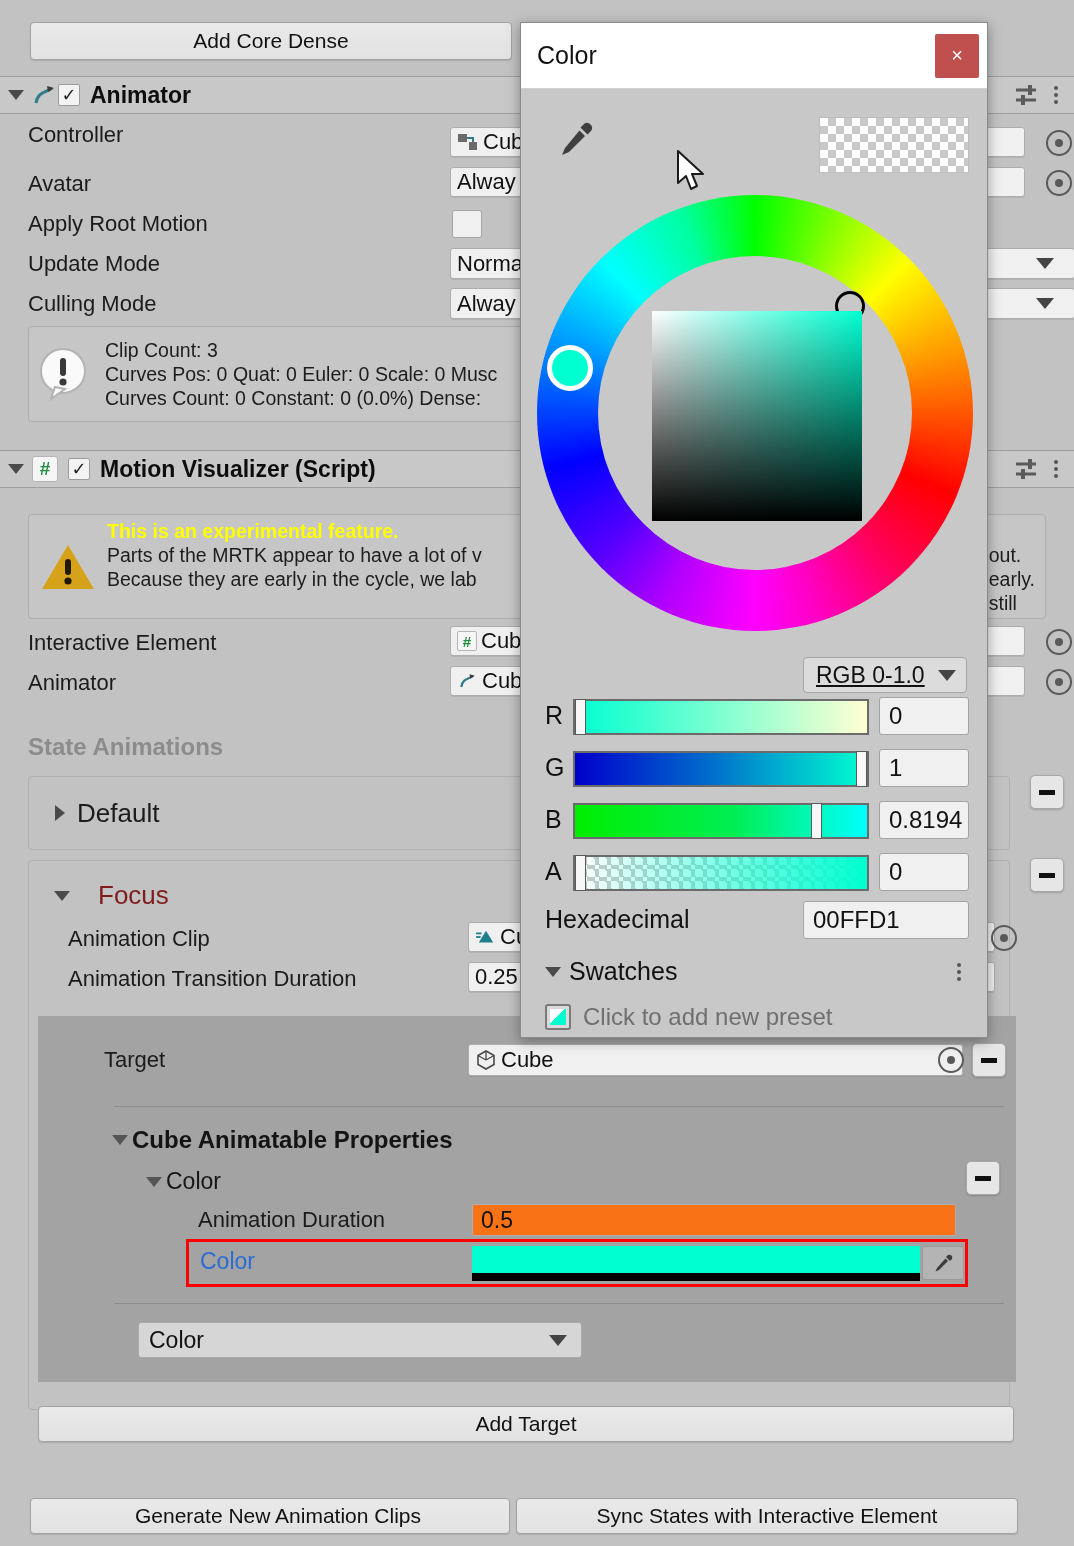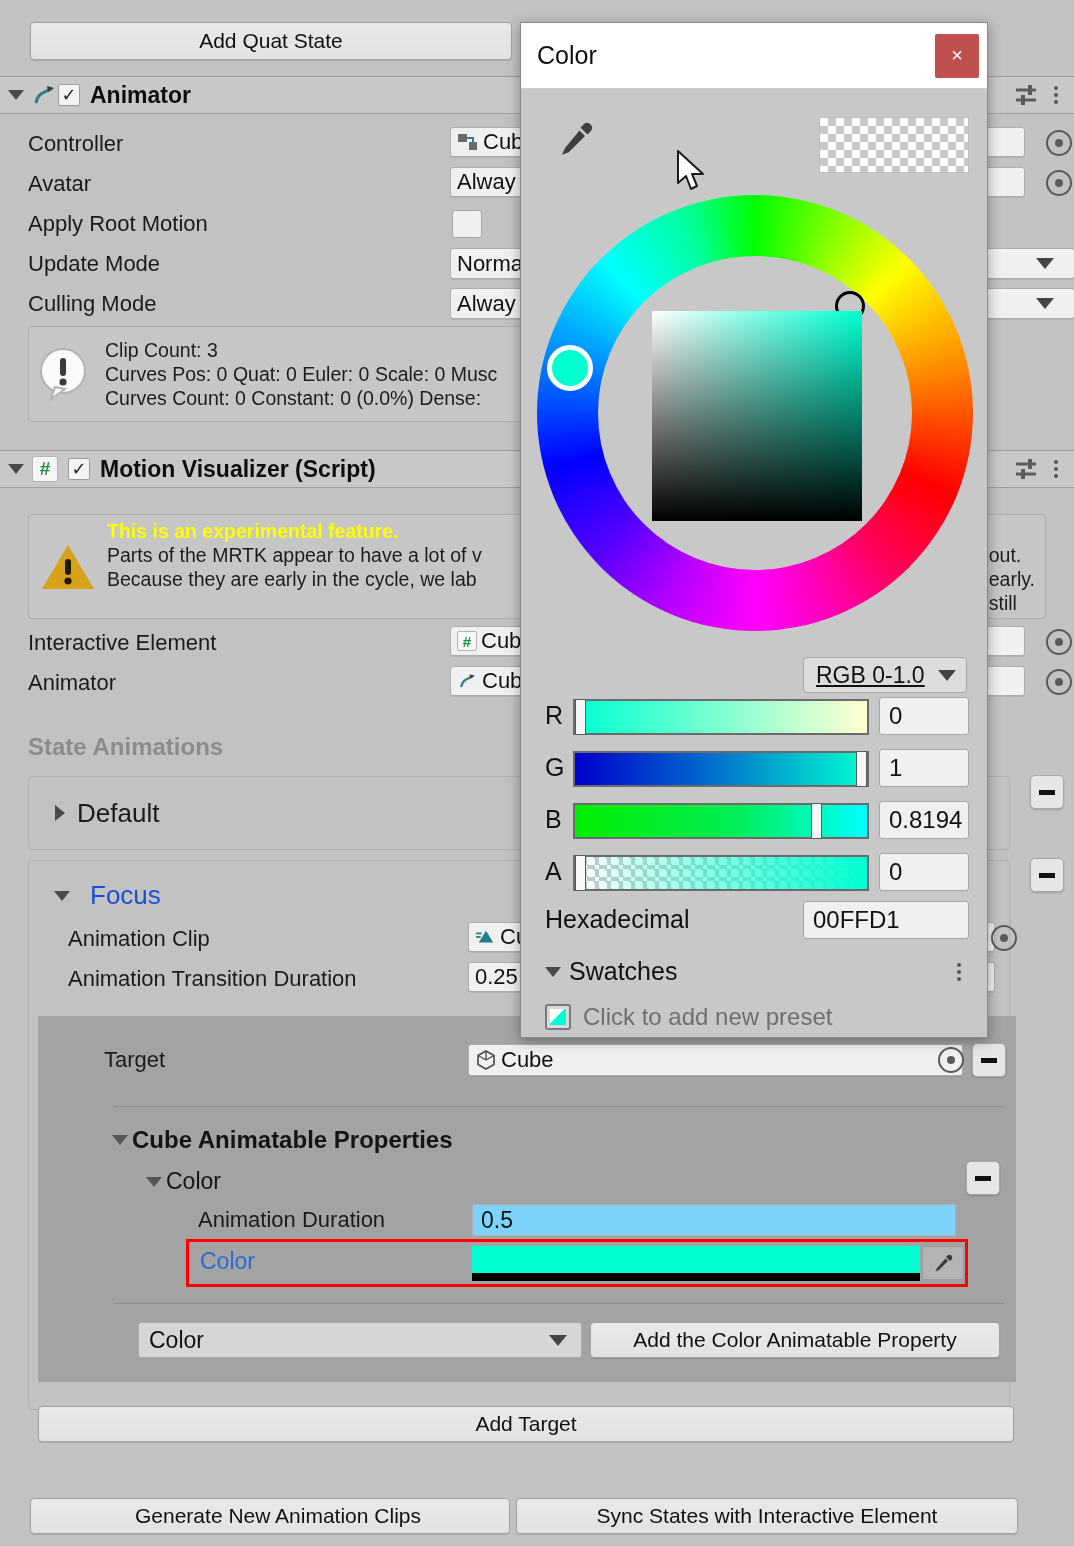--- a/index.html
+++ b/index.html
@@ -138,21 +138,21 @@
     background: #dcdcdc; border: 1px solid #a5a5a5; border-radius: 4px;
     display: flex; align-items: center; font-size: 23px; color: #111; text-decoration: underline;
   }
   .cursor-arrow { position: absolute; pointer-events: none; }
 </style>
 </head>
 <body>
 
 <div class="root">
 
-  <div class="btn row" style="left:30px; top:22px; width:482px; height:38px;">Add Quat State</div>
+  <div class="btn row" style="left:30px; top:22px; width:482px; height:38px;">Add Core Dense</div>
 
   <div class="comp-header" style="top:76px;">
     <span class="foldout"></span>
     <svg width="26" height="24" viewBox="0 0 26 24">
       <path d="M4 20 C6 8, 14 10, 20 5" stroke="#2e7d8a" stroke-width="3" fill="none"></path>
       <path d="M15 3 L22 5 L16 9 Z" fill="#3c3c3c"></path>
     </svg>
     <span class="chk">✓</span>
     <span class="comp-title">Animator</span>
     <span class="hdr-icons">
@@ -163,21 +163,21 @@
         <rect x="7" y="11" width="4" height="10" fill="#5b5b5b"></rect>
       </svg>
       <span class="kebab">
           <i></i>
           <i></i>
           <i></i>
         </span>
     </span>
   </div>
 
-  <div class="row" style="left:28px; top:131px;">
+  <div class="row" style="left:28px; top:122px;">
     <span class="lbl">Controller</span></div>
   <div class="field row" style="left:450px; top:127px; width:575px; height:30px;">
     <svg width="22" height="20" viewBox="0 0 22 20" style="margin-right:4px">
       <rect x="1" y="2" width="9" height="8" fill="#6a6a6a"></rect>
       <rect x="12" y="10" width="8" height="8" fill="#6a6a6a"></rect>
       <path d="M10 6 H16 V10" stroke="#2e7d8a" stroke-width="2" fill="none"></path>
     </svg>
     <span>Cub</span>
   </div>
   <div class="circlebtn row" style="left:1046px; top:130px;">
@@ -297,21 +297,21 @@
       <span style="font-size:26px; color:#1b1b1b; margin-left:4px;">Default</span>
     </div>
   </div>
   <div class="minus row" style="left:1030px; top:775px;">
       <i></i>
     </div>
 
   <div class="row" style="left:28px; top:860px; width:982px; height:550px; background:#c2c2c2; border:1px solid #b0b0b0; border-radius:4px;"></div>
   <div class="row" style="left:46px; top:880px; display:flex; align-items:center;">
     <span class="foldout"></span>
-    <span style="font-size:26px; color:#1d4ed8; margin-left:12px;">Focus</span>
+    <span style="font-size:26px; color:#7f1d1d; margin-left:20px;">Focus</span>
   </div>
   <div class="minus row" style="left:1030px; top:858px;">
       <i></i>
     </div>
 
   <div class="row" style="left:68px; top:926px;">
     <span class="lbl">Animation Clip</span></div>
   <div class="field row" style="left:468px; top:922px; width:527px; height:30px;">
     <svg width="22" height="18" viewBox="0 0 24 20" style="margin-right:3px">
       <path d="M12 3 L20 16 L4 16 Z" fill="#1f7d8c"></path>
@@ -358,40 +358,39 @@
   <div class="row" style="left:146px; top:1168px; display:flex; align-items:center;">
     <span class="foldout" style="border-top-color:#555; margin-left:0; margin-right:4px;"></span>
     <span style="font-size:23px; color:#161616;">Color</span>
   </div>
   <div class="minus row" style="left:966px; top:1161px;">
       <i></i>
     </div>
 
   <div class="row" style="left:198px; top:1207px;">
     <span class="lbl">Animation Duration</span></div>
-  <div class="row" style="left:472px; top:1204px; width:484px; height:32px; background:#7dd3fc; border:1px solid #b0b0b0; border-radius:2px; display:flex; align-items:center; padding-left:8px; font-size:23px; color:#111;">0.5</div>
+  <div class="row" style="left:472px; top:1204px; width:484px; height:32px; background:#f97316; border:1px solid #b0b0b0; border-radius:2px; display:flex; align-items:center; padding-left:8px; font-size:23px; color:#111;">0.5</div>
 
   <div class="row" style="left:186px; top:1239px; width:782px; height:48px; border:3px solid #ff0000;"></div>
   <div class="row" style="left:200px; top:1248px; font-size:23px; color:#2b6cd4;">Color</div>
   <div class="row" style="left:472px; top:1246px; width:448px; height:34px; background:#00ffd1;"></div>
   <div class="row" style="left:472px; top:1273px; width:448px; height:8px; background:#000;"></div>
   <div class="row" style="left:922px; top:1246px; width:42px; height:34px; background:#b4b4b4; border:1px solid #9a9a9a; border-radius:3px; display:flex; align-items:center; justify-content:center;">
     <svg width="22" height="22" viewBox="0 0 22 22">
       <path d="M16 3 a3 3 0 0 1 4 4 l-2 2 -4-4 z" fill="#3c3c3c"></path>
       <path d="M13.5 6.5 L16 9 L7 18 L3.5 19.5 L5 16 z" fill="#3c3c3c"></path>
     </svg>
   </div>
 
   <div class="sep" style="left:114px; top:1303px; width:890px;"></div>
 
   <div class="row" style="left:138px; top:1322px; width:444px; height:36px; background:#d6d6d6; border:1px solid #a8a8a8; border-radius:3px; display:flex; align-items:center; padding-left:10px; font-size:23px; color:#111;">
     <span>Color</span>
     <span class="dd-arrow" style="margin-left:auto; margin-right:14px;"></span>
   </div>
-  <div class="btn row" style="left:590px; top:1322px; width:410px; height:36px;">Add the Color Animatable Property</div>
 
   <div class="btn row" style="left:38px; top:1406px; width:976px; height:36px;">Add Target</div>
 
   <div class="btn row" style="left:30px; top:1498px; width:480px; height:36px;padding-left:16px;">Generate New Animation Clips</div>
   <div class="btn row" style="left:516px; top:1498px; width:502px; height:36px;">Sync States with Interactive Element</div>
 
   <div class="cdlg">
 
     <div class="cdlg-title">
       <span>Color</span>

